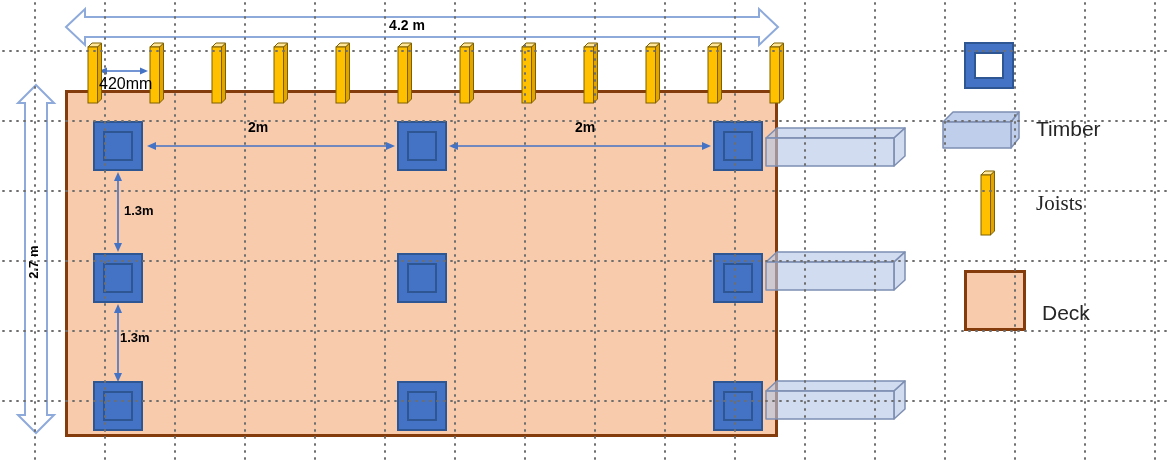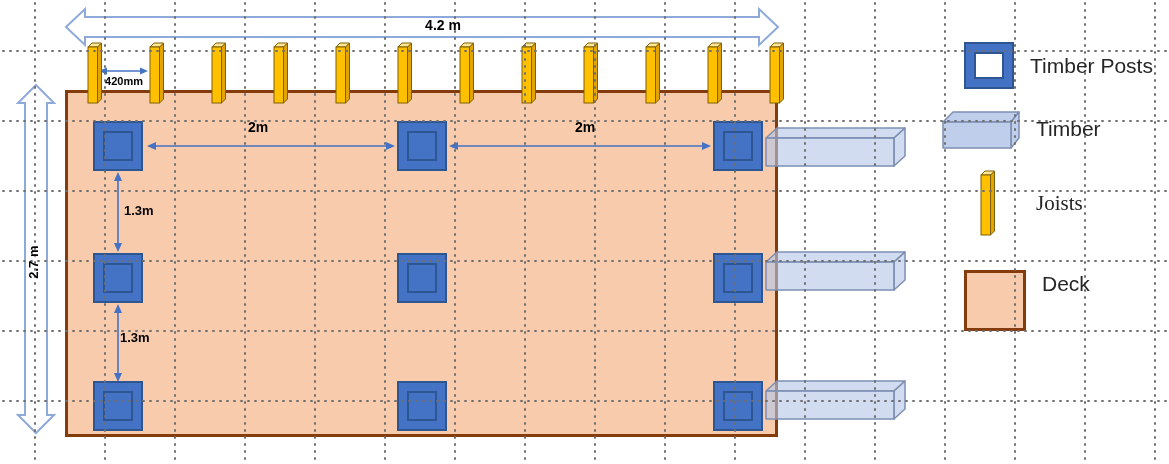--- a/index.html
+++ b/index.html
@@ -25,21 +25,21 @@
   .post {
     position:absolute; z-index:2; box-sizing:border-box;
     width:50px; height:50px; background:#4472C4; border:2px solid #2E5693;
   }
   .post-inner { position:absolute; inset:8px; border:2px solid #2E5693; background:transparent; }
   .lbl {
     position:absolute; z-index:6; color:#000; font-weight:700;
     font-size:14px; line-height:1.1; text-align:center; white-space:nowrap;
   }
   .lbl-small { font-size:13px; }
-  .lbl-420 { font-size:11px; font-weight:700; }
+  .lbl-420 { font-size:16px; font-weight:400; }
   .legend-label {
     position:absolute; z-index:6; color:#262626; font-size:21px;
     font-weight:400; line-height:24px; white-space:nowrap;
   }
   .deck-swatch {
     position:absolute; z-index:2; box-sizing:border-box;
     left:964px; top:270px; width:62px; height:61px;
     background:#F8CBAD; border:3px solid #843C0C;
   }
   .legend-post { left:964px; top:42px; width:50px; height:47px; }
@@ -47,21 +47,21 @@
 </head>
 <body>
 
 <div class="scene" id="scene">
 
   <div class="deck-rect"></div>
 
   <svg class="shape" style="left:60px; top:5px;" width="724" height="44" viewBox="0 0 724 44">
     <polygon points="6,22 25,4 25,12 699,12 699,4 718,22 699,40 699,32 25,32 25,40" fill="none" stroke="#8EAADB" stroke-width="2" stroke-linejoin="miter"></polygon>
   </svg>
-  <div class="lbl" style="left:413px; top:18px; width:60px;">4.2 m</div>
+  <div class="lbl" style="left:377px; top:18px; width:60px;">4.2 m</div>
 
   <svg class="shape" style="left:8px; top:82px;" width="58" height="354" viewBox="0 0 58 354">
     <polygon points="28,3 46,21 39,21 39,333 46,333 28,351 10,333 17,333 17,21 10,21" fill="none" stroke="#8EAADB" stroke-width="2" stroke-linejoin="miter"></polygon>
   </svg>
   <div class="lbl lbl-small" style="left:10px; top:255px; width:48px; transform:rotate(-90deg);">2.7 m</div>
 
   <svg class="shape" style="left:98px; top:65px;" width="51" height="12" viewBox="0 0 51 12">
     <line x1="7" y1="6" x2="44" y2="6" stroke="#4472C4" stroke-width="1.6"></line>
     <polygon points="1,6 9,2.5 9,9.5" fill="#4472C4"></polygon>
     <polygon points="50,6 42,2.5 42,9.5" fill="#4472C4"></polygon>
@@ -92,40 +92,39 @@
   <svg class="shape" style="left:111px; top:303px;" width="14" height="80" viewBox="0 0 14 80">
     <line x1="7" y1="8" x2="7" y2="72" stroke="#4472C4" stroke-width="1.6"></line>
     <polygon points="7,1 3,10 11,10" fill="#4472C4"></polygon>
     <polygon points="7,79 3,70 11,70" fill="#4472C4"></polygon>
   </svg>
   <div class="lbl lbl-small" style="left:120px; top:331px; width:42px; text-align:left;">1.3m</div>
 
   <div class="post legend-post">
     <div class="post-inner" style="background:#fff;"></div>
   </div>
-  <div class="legend-label" style="left:1030px; top:54px;">Timber Posts</div>
 
   <svg class="shape" style="left:942px; top:110px;" width="78" height="40" viewBox="0 0 78 40">
     <g fill="#B4C7E7" fill-opacity="0.85" stroke="#7E8FB2" stroke-width="1.5" stroke-linejoin="round">
       <polygon points="1,12 11,2 77,2 69,12"></polygon>
       <polygon points="69,12 77,2 77,28 69,38"></polygon>
       <rect x="1" y="12" width="68" height="26"></rect>
     </g>
   </svg>
   <div class="legend-label" style="left:1036px; top:117px;">Timber</div>
 
   <svg class="shape" style="left:980px; top:170px;" width="16" height="66" viewBox="0 0 16 66">
     <polygon points="10.5,5 14.5,1 14.5,61 10.5,65" fill="#E2A400" stroke="#7F6000" stroke-width="1"></polygon>
     <polygon points="1,5 5,1 14.5,1 10.5,5" fill="#FFE699" stroke="#7F6000" stroke-width="1"></polygon>
     <rect x="1" y="5" width="9.5" height="60" fill="#FFC000" stroke="#7F6000" stroke-width="1"></rect>
   </svg>
   <div class="legend-label" style="left:1036px; top:191px;font-family:Liberation Serif, serif;">Joists</div>
 
   <div class="deck-swatch"></div>
-  <div class="legend-label" style="left:1042px; top:272px;">Deck</div>
+  <div class="legend-label" style="left:1042px; top:301px;">Deck</div>
 
   <svg class="shape" width="16" height="62" viewBox="0 0 16 62" style="left: 87px; top: 42px;">
     <polygon points="10.5,5 14.5,1 14.5,57 10.5,61" fill="#E2A400" stroke="#7F6000" stroke-width="1"></polygon>
     <polygon points="1,5 5,1 14.5,1 10.5,5" fill="#FFE699" stroke="#7F6000" stroke-width="1"></polygon>
     <rect x="1" y="5" width="9.5" height="56" fill="#FFC000" stroke="#7F6000" stroke-width="1"></rect>
   </svg>
     <svg class="shape" width="16" height="62" viewBox="0 0 16 62" style="left: 149px; top: 42px;">
     <polygon points="10.5,5 14.5,1 14.5,57 10.5,61" fill="#E2A400" stroke="#7F6000" stroke-width="1"></polygon>
     <polygon points="1,5 5,1 14.5,1 10.5,5" fill="#FFE699" stroke="#7F6000" stroke-width="1"></polygon>
     <rect x="1" y="5" width="9.5" height="56" fill="#FFC000" stroke="#7F6000" stroke-width="1"></rect>

